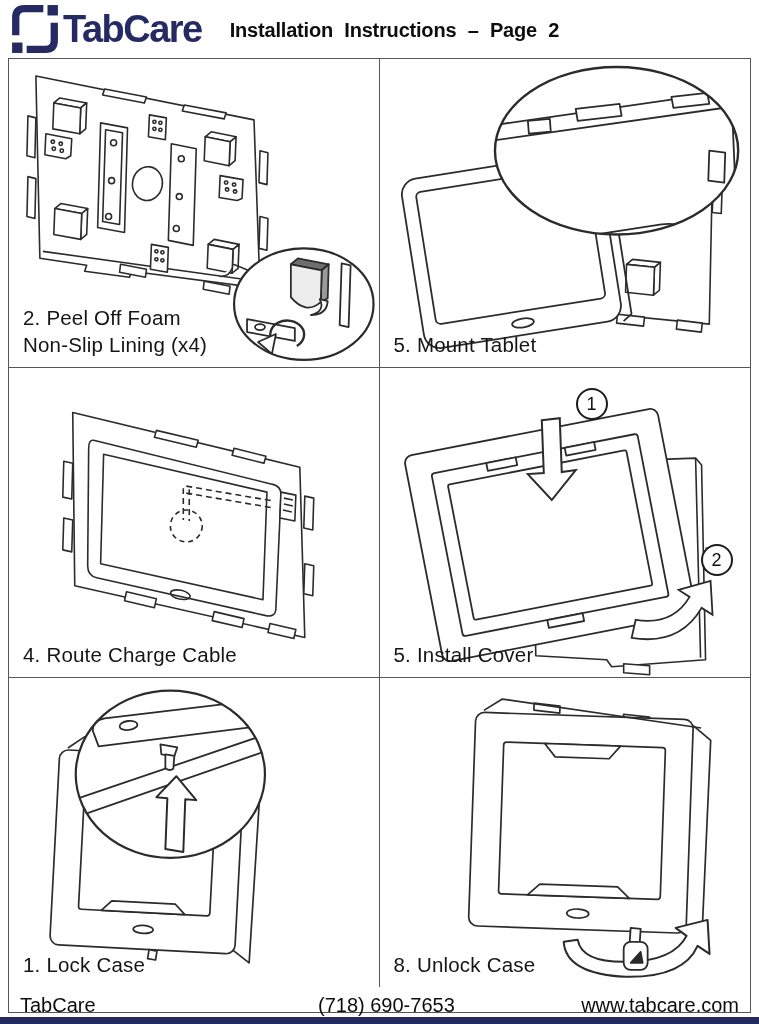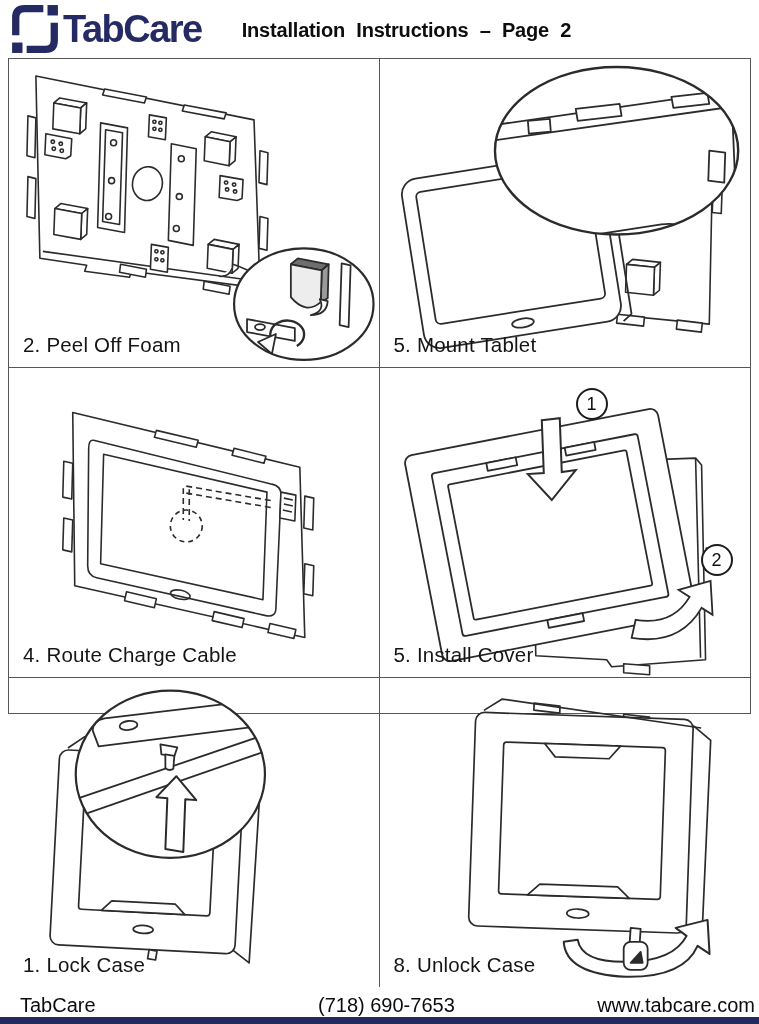--- a/index.html
+++ b/index.html
@@ -5,40 +5,40 @@
   :root{
     --brand:#262a63; --ink:#2b2b2b; --border:#565656; --bar:#232a5e;
   }
   html,body{margin:0;padding:0}
   body{width:759px;height:1024px;position:relative;overflow:hidden;background:#fff;
        font-family:"Liberation Sans",sans-serif;color:#111}
   
   .header{position:absolute;top:0;left:0;right:0;height:58px;display:flex;align-items:center}
   .logo{margin-left:8px;flex:0 0 auto}
   .brand{font-weight:bold;font-size:38px;color:var(--brand);letter-spacing:-1.5px;margin-left:1px;line-height:1}
-  .title{font-size:20px;font-weight:bold;color:#0d0d0d;margin-left:40px;word-spacing:6px;letter-spacing:-0.2px;margin-top:2px}
+  .title{font-size:20px;font-weight:bold;color:#0d0d0d;margin-left:28px;word-spacing:6px;letter-spacing:-0.2px;margin-top:2px}
   
-  .grid{position:absolute;top:58px;left:8px;width:743px;height:656px;
+  .grid{position:absolute;top:58px;left:8px;width:743px;height:955px;
         display:grid;grid-template-columns:1fr 1fr;grid-template-rows:309px 310px 309px;
         border:1px solid var(--border);box-sizing:border-box}
   .cell{position:relative;border-right:1px solid var(--border);border-bottom:1px solid var(--border);box-sizing:border-box;overflow:hidden}
   .cell:nth-child(2n){border-right:none}
   .cell:nth-child(5),.cell:nth-child(6){border-bottom:none}
   .cell svg{display:block;width:100%;height:100%;color:var(--ink)}
   .caption{position:absolute;left:14px;bottom:9px;font-size:20.5px;color:#151515;line-height:1.32;letter-spacing:0.2px;white-space:nowrap}
   .step-badge{position:absolute;width:32px;height:32px;border:2px solid #1c1c1c;border-radius:50%;
         background:#fff;display:flex;align-items:center;justify-content:center;
         font-size:18px;color:#111;box-sizing:border-box}
   #step1{left:196px;top:20px}
   #step2{left:321px;top:176px}
   
   .footer{position:absolute;top:988px;left:0;right:0;height:29px;font-size:20px;color:#0d0d0d}
   .footer-brand{position:absolute;left:20px;top:6px}
   .footer-phone{position:absolute;left:318px;top:6px}
-  .footer-site{position:absolute;right:4px;top:6px}
+  .footer-site{position:absolute;right:20px;top:6px}
   .navybar{position:absolute;left:0;bottom:0;width:100%;height:7px;background:var(--bar)}
 </style>
 </head>
 <body>
 
 <div class="header">
   <svg class="logo" width="54" height="50" viewBox="0 0 46 48">
     <g fill="none" stroke="var(--brand)" stroke-width="7">
       <path d="M31,4.5 H13 Q4.5,4.5 4.5,13 V30"></path>
       <path d="M15,43.5 H33 Q41.5,43.5 41.5,35 V18"></path>
@@ -129,20 +129,21 @@
         <path fill="#9a9a9a" d="M314,212 l7,-6 -1,34 -7,4 z"></path>
         <path fill="#ededed" d="M283,206 l31,6 -1,32 q-15,13 -30,-5 z"></path>
         <path fill="#fff" d="M312,241 q6,12 -9,16 q16,0 17,-14 z"></path>
         <path d="M265,284 a17,14 0 1 1 24,4" stroke-width="2.4"></path>
         <path fill="#fff" d="M268,276 l-18,8 14,12 z"></path>
       </g>
       <ellipse cx="296" cy="246" rx="70" ry="56" fill="none" stroke="currentColor" stroke-width="2.2"></ellipse>
     </svg>
     <div class="caption">
       <div>2. Peel Off Foam</div>
+      <div>Non-Slip Lining (x4)</div>
     </div>
   </div>
 
   <div class="cell">
     <svg viewBox="0 0 371 309">
       <defs>
           <clipPath id="mag2">
             <ellipse cx="237" cy="92" rx="122" ry="84"></ellipse>
           </clipPath>
         </defs>

